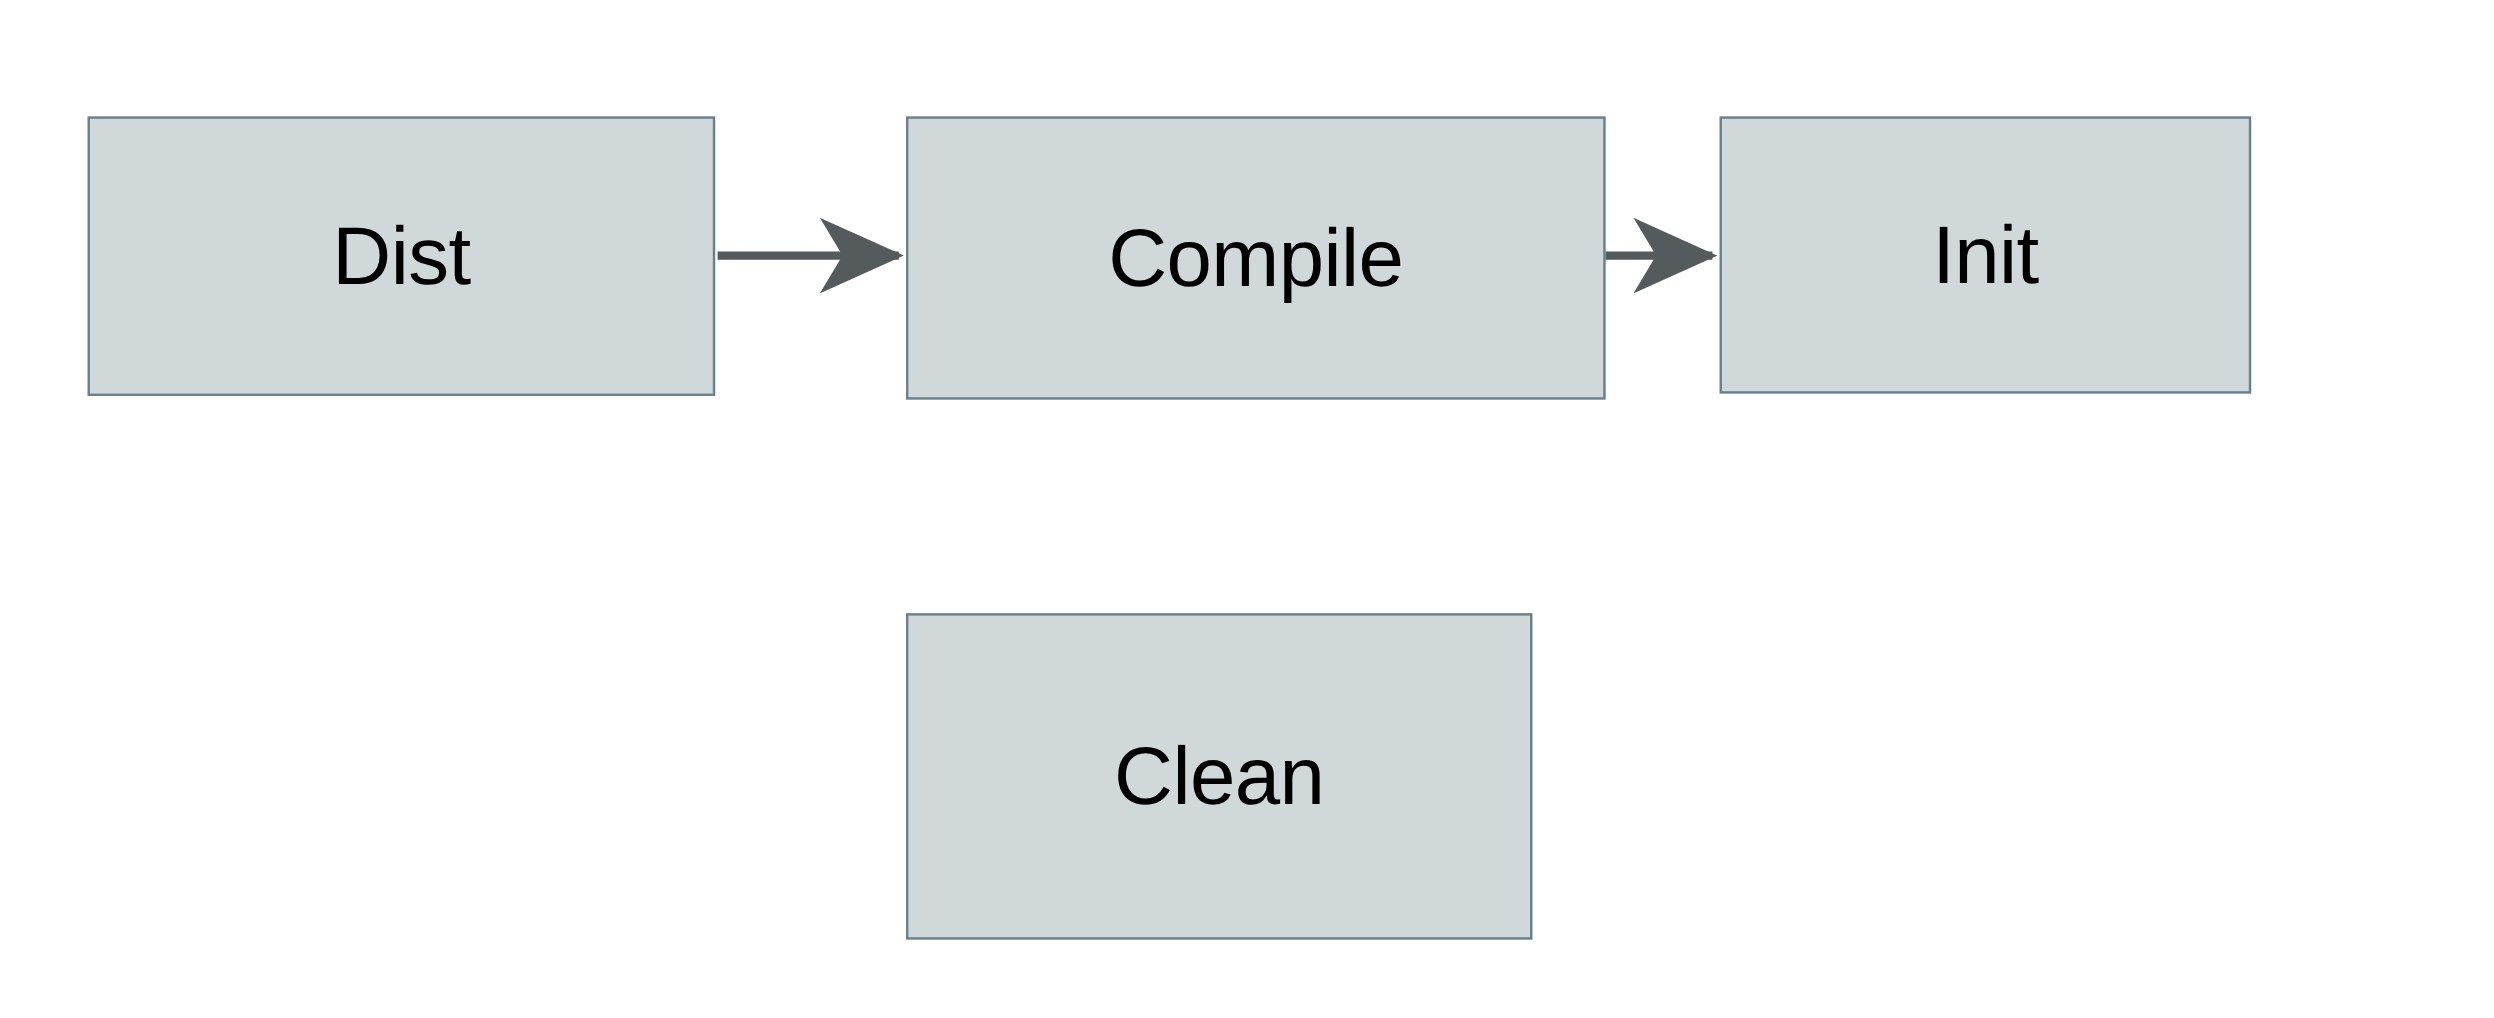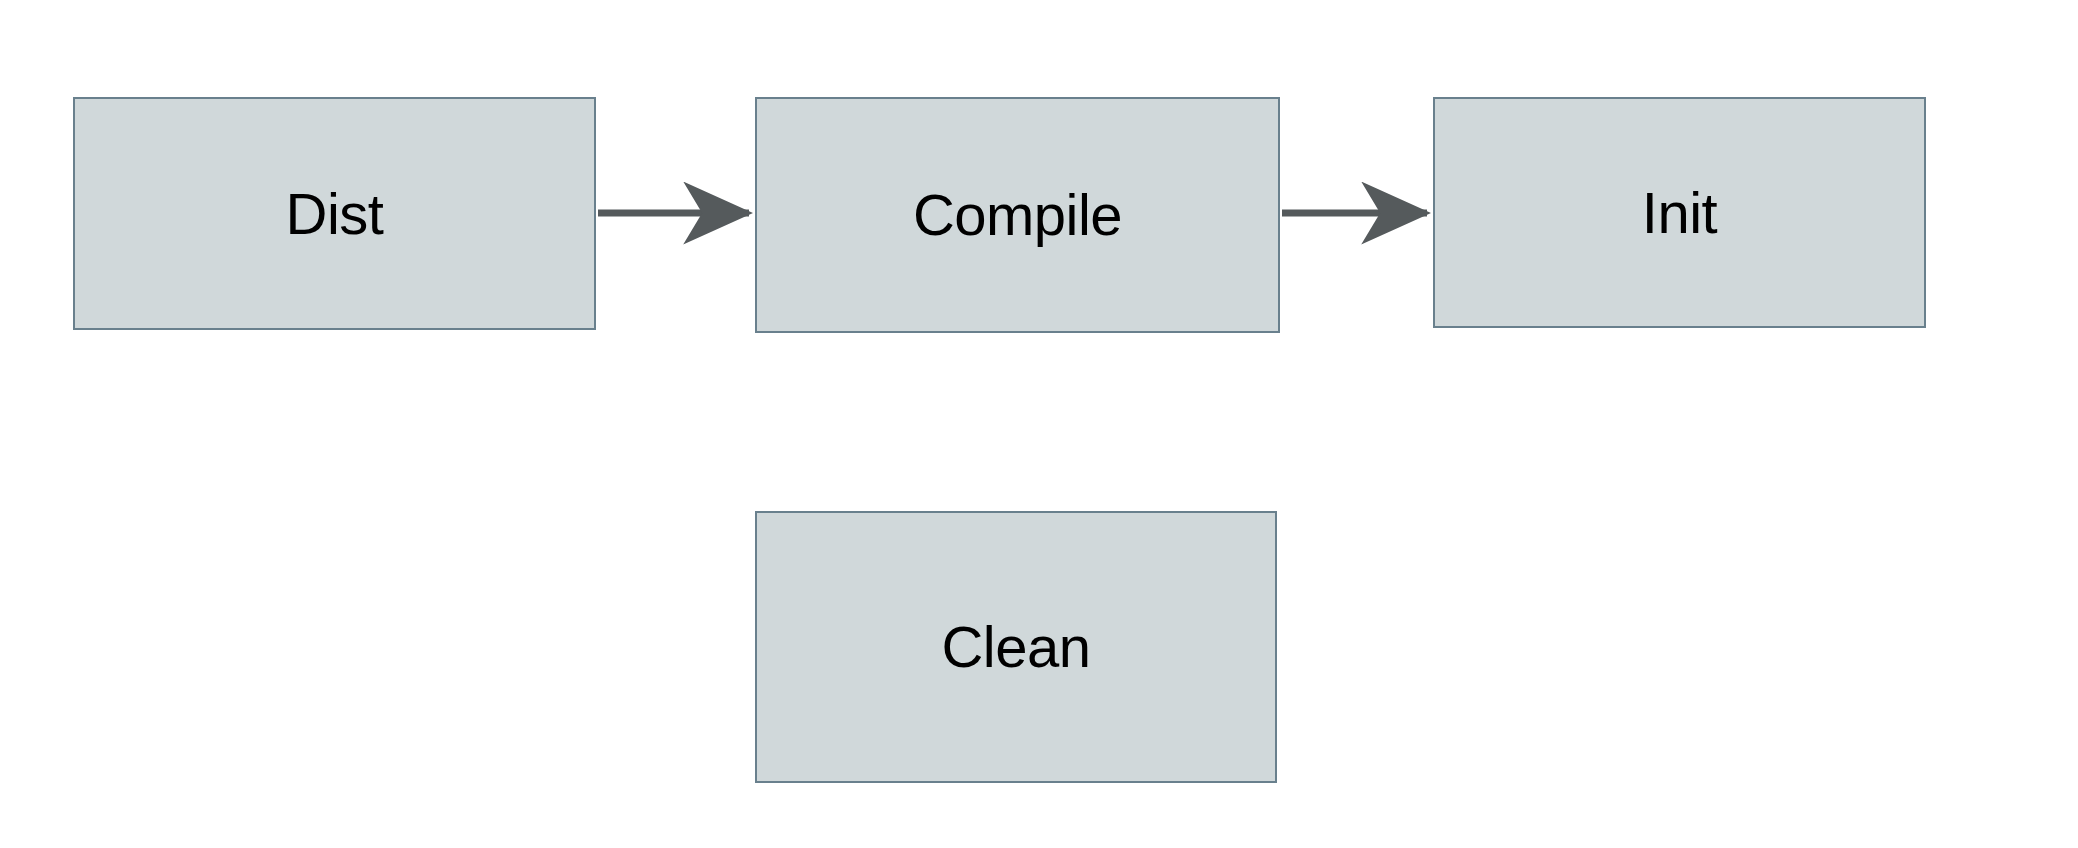--- a/index.html
+++ b/index.html
@@ -20,21 +20,21 @@
     position: absolute;
     box-sizing: border-box;
     background: #d0d8da;
     border: 2px solid #69808d;
     display: flex;
     align-items: center;
     justify-content: center;
   }
   .node-label {
     font-family: "Liberation Sans", "DejaVu Sans", sans-serif;
-    font-size: 58px;
+    font-size: 68px;
     font-weight: 400;
     color: #000000;
     line-height: 1;
     letter-spacing: -0.5px;
     white-space: nowrap;
     user-select: none;
   }
   .edge-layer {
     position: absolute;
     left: 0;
@@ -64,25 +64,25 @@
     </g>
     <g>
       <line x1="1282" y1="213" x2="1427" y2="213" stroke="#555a5c" stroke-width="7" marker-end="url(#arrowhead)"></line>
     </g>
   </svg>
 
   <div class="node" style="left:73px; top:97px; width:523px; height:233px;">
     <span class="node-label">Dist</span>
   </div>
 
-  <div class="node" style="left:755px; top:97px; width:525px; height:236px;">
+  <div class="node" style="left:755px; top:97px; width:583px; height:236px;">
     <span class="node-label">Compile</span>
   </div>
 
-  <div class="node" style="left:1433px; top:97px; width:493px; height:231px;justify-content:center;">
+  <div class="node" style="left:1433px; top:97px; width:443px; height:231px;justify-content:center;">
     <span class="node-label">Init</span>
   </div>
 
   <div class="node" style="left:755px; top:511px; width:522px; height:272px;">
     <span class="node-label">Clean</span>
   </div>
 
   <div class="edge-hit" style="left:598px; top:196px; width:155px;"></div>
   <div class="edge-hit" style="left:1282px; top:196px; width:149px;"></div>
 

